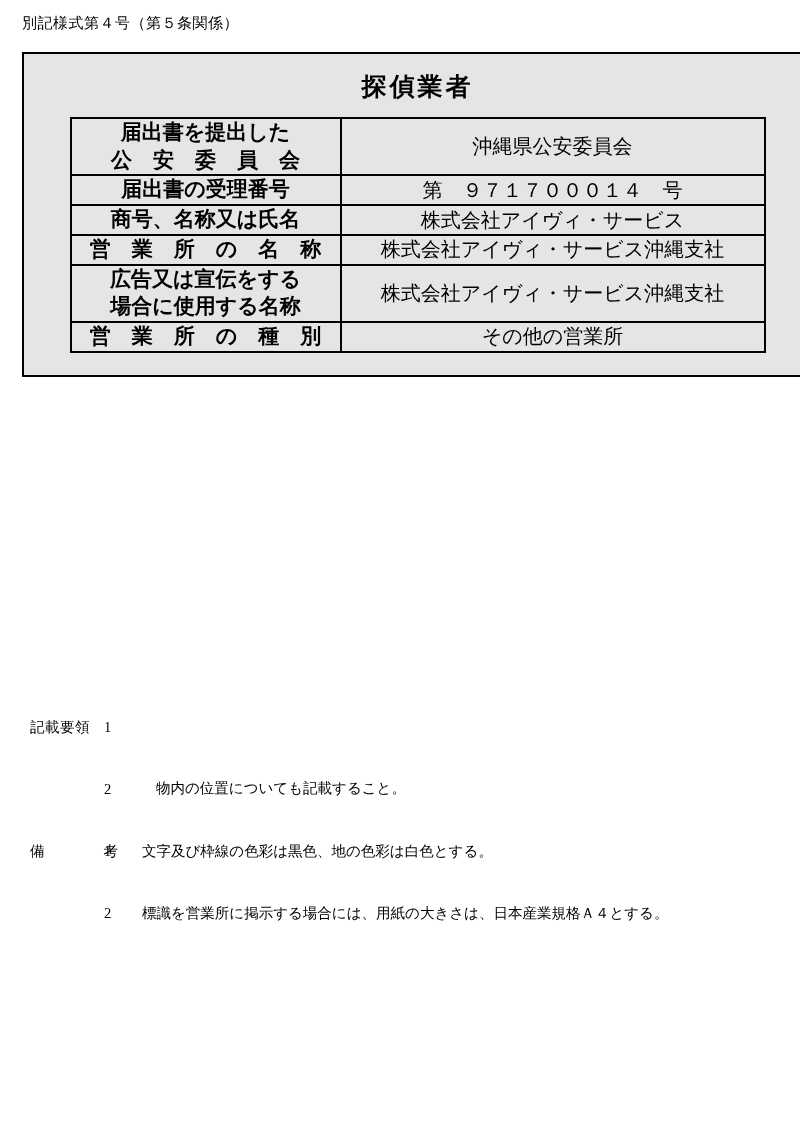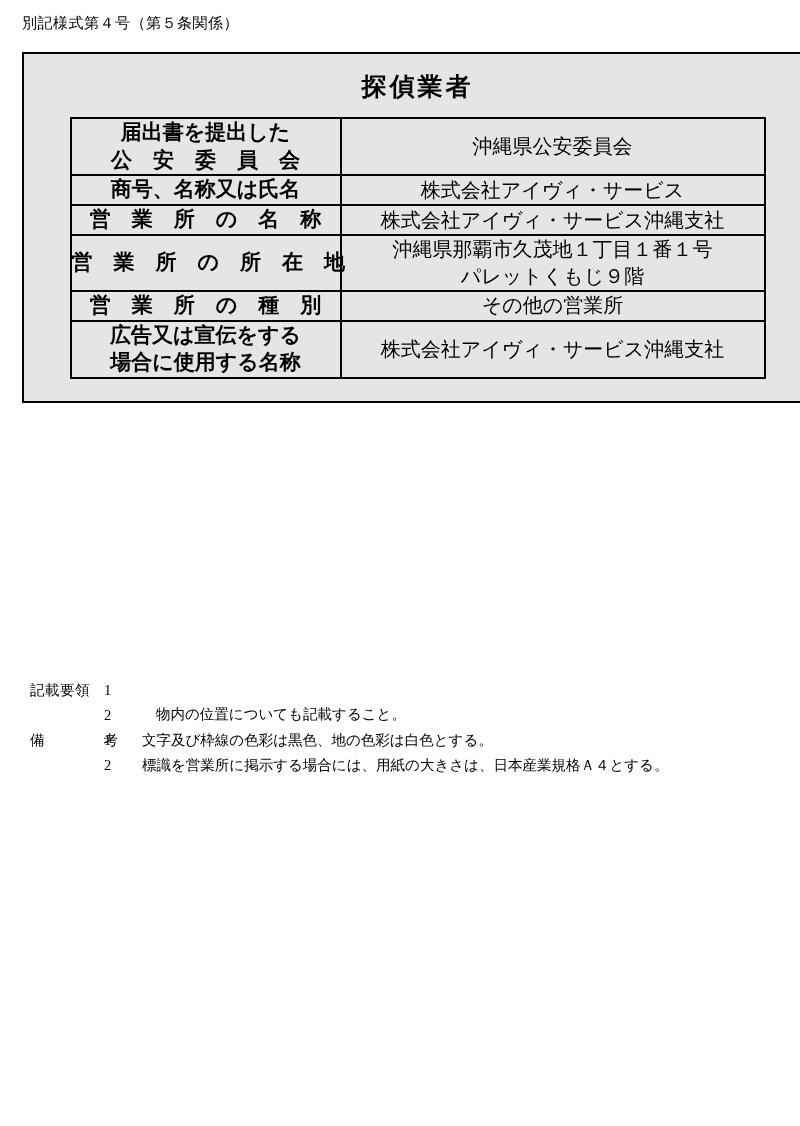--- a/index.html
+++ b/index.html
@@ -86,20 +86,21 @@
     left: 30px;
     top: 678px;
     width: 748px;
     font-size: 14.5px;
     line-height: 1.72;
   }
   .note-row {
     display: flex;
     align-items: flex-start;
     margin-bottom: 0px;
+    margin-top: 37px;
   }
   .note-head {
     width: 74px;
     flex: 0 0 74px;
     white-space: nowrap;
     letter-spacing: 0.5px;
   }
   .note-head.spaced {
     letter-spacing: 10px;
   }
@@ -133,66 +134,65 @@
         <tr>
           <td class="label">
             <span class="label-spread">届出書を提出した</span>
             <span class="label-spread">公　安　委　員　会</span>
           </td>
           <td class="value">
             <span class="label-spread">沖縄県公安委員会</span>
           </td>
         </tr>
 
+        <tr>
+          <td class="label">
+            <span class="label-spread">届出書の受理番号</span>
+          </td>
+          <td class="value">
+            <span class="label-spread">第　９７１７０００１４　号</span>
+          </td>
+        </tr>
 
 
         <tr>
           <td class="label">
             <span class="label-spread">商号、名称又は氏名</span>
           </td>
           <td class="value">
             <span class="label-spread">株式会社アイヴィ・サービス</span>
           </td>
         </tr>
 
         <tr>
           <td class="label">
             <span class="label-spread">営　業　所　の　名　称</span>
           </td>
           <td class="value">
             <span class="label-spread">株式会社アイヴィ・サービス沖縄支社</span>
           </td>
         </tr>
 
-        <tr>
-          <td class="label">
-            <span class="label-spread">営　業　所　の　所　在　地</span>
-          </td>
-          <td class="value tall">
-            <span class="label-spread">沖縄県那覇市久茂地１丁目１番１号</span>
-            <span class="label-spread">パレットくもじ９階</span>
-          </td>
-        </tr>
-
-        <tr>
-          <td class="label">
-            <span class="label-spread">営　業　所　の　種　別</span>
-          </td>
-          <td class="value">
-            <span class="label-spread">その他の営業所</span>
-          </td>
-        </tr>
 
         <tr>
           <td class="label">
             <span class="label-spread">広告又は宣伝をする</span>
             <span class="label-spread">場合に使用する名称</span>
           </td>
           <td class="value">
             <span class="label-spread">株式会社アイヴィ・サービス沖縄支社</span>
+          </td>
+        </tr>
+
+        <tr>
+          <td class="label">
+            <span class="label-spread">営　業　所　の　種　別</span>
+          </td>
+          <td class="value">
+            <span class="label-spread">その他の営業所</span>
           </td>
         </tr>
       </tbody>
     </table>
   </div>
 
   <div class="notes">
 
     <div class="note-row">
       <span class="note-head">記載要領</span>

